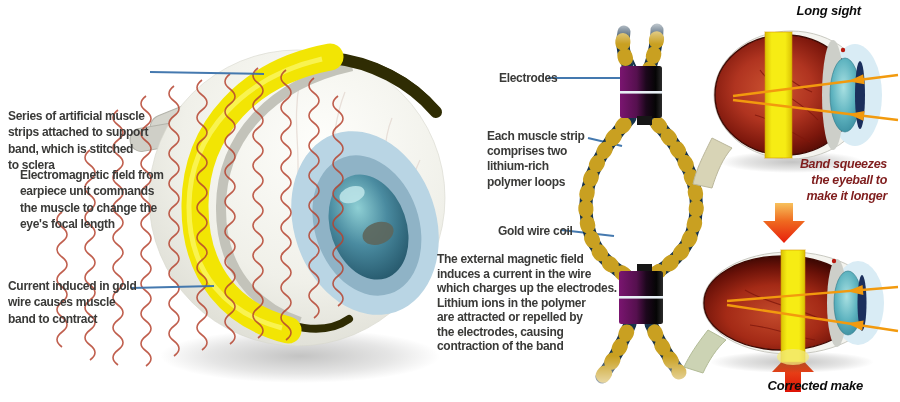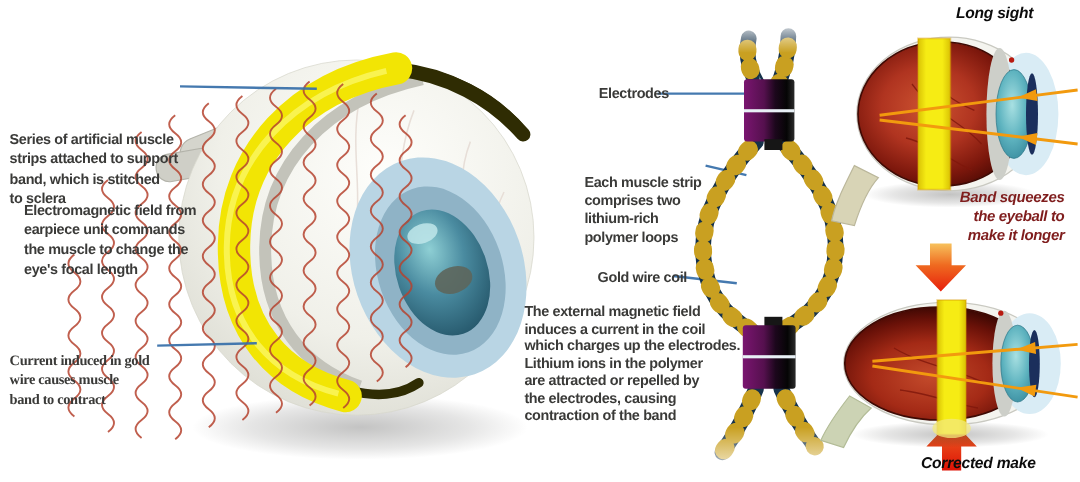--- a/index.html
+++ b/index.html
@@ -2,21 +2,21 @@
 <html><head>
 <meta charset="utf-8">
 <style>
   html,body{margin:0;padding:0;background:#fff;}
   .stage{position:relative;width:900px;height:402px;background:#ffffff;overflow:hidden;
          font-family:"Liberation Sans",sans-serif;}
   .art{position:absolute;left:0;top:0;}
   .lbl{position:absolute;font-weight:bold;font-size:12px;line-height:16.4px;
        letter-spacing:-0.3px;color:#3a3a38;white-space:pre-line;}
   .small{font-size:12px;line-height:14.5px;}
-  .tight{line-height:15.2px;margin-top:16px;}
+  .tight{line-height:15.2px;}
   .center{text-align:right;font-style:italic;}
   .title{font-size:13px;color:#0c0c0c;letter-spacing:-0.2px;line-height:15px;}
   .cap{font-size:12.5px;line-height:16px;color:#7f1d1d;}
 </style>
 </head>
 <body>
 
 <div class="stage">
 
 <svg class="art" width="900" height="402" viewBox="0 0 900 402" xmlns="http://www.w3.org/2000/svg" xmlns:xlink="http://www.w3.org/1999/xlink">
@@ -247,32 +247,32 @@
 </svg>
 
 <div class="lbl" style="left:8px;top:60px;margin-top:48px;">Series of artificial muscle
 strips attached to support
 band, which is stitched
 to sclera</div>
 <div class="lbl" style="left:8px;top:167px;margin-left:12px;">Electromagnetic field from
 earpiece unit commands
 the muscle to change the
 eye's focal length</div>
-<div class="lbl" style="left:8px;top:292px;font-family:Liberation Serif, serif;">Current induced in gold
+<div class="lbl" style="left:8px;top:278px;">Current induced in gold
 wire causes muscle
 band to contract</div>
 
 <div class="lbl" style="left:487px;top:70px;margin-left:12px;">Electrodes</div>
 <div class="lbl tight" style="left:487px;top:129px;">Each muscle strip
 comprises two
 lithium-rich
 polymer loops</div>
 <div class="lbl" style="left:486px;top:223px;margin-left:12px;">Gold wire coil</div>
 <div class="lbl small" style="left:437px;top:252px;">The external magnetic field
-induces a current in the coil
+induces a current in the wire
 which charges up the electrodes.
 Lithium ions in the polymer
 are attracted or repelled by
 the electrodes, causing
 contraction of the band</div>
 
 <div class="lbl title center" style="left:721px;top:3px;width:140px;">Long sight</div>
 <div class="lbl cap center" style="left:747px;top:156px;width:140px;">Band squeezes
 the eyeball to
 make it longer</div>

